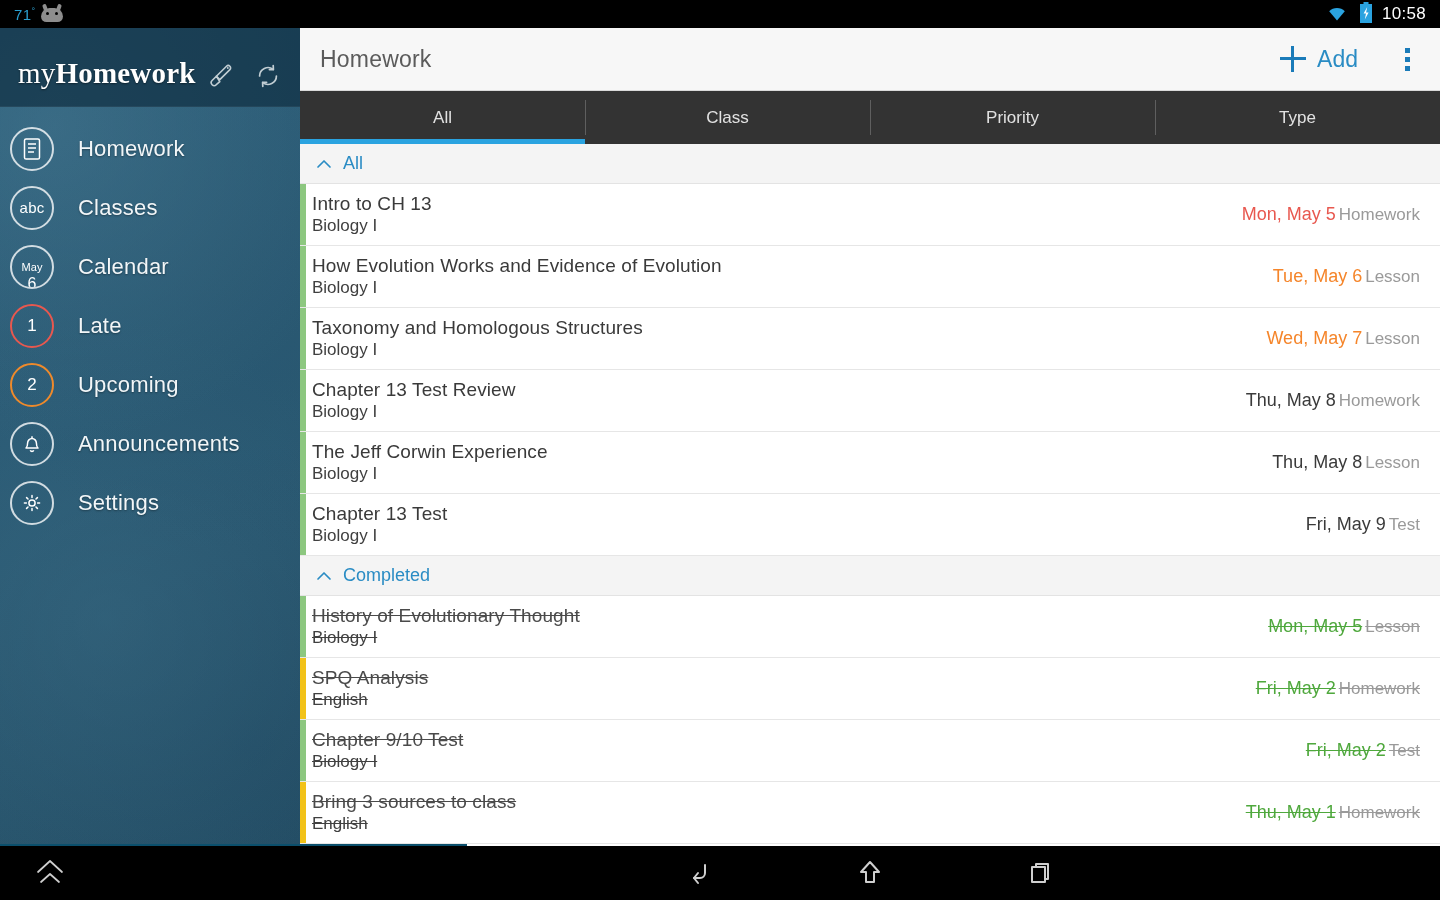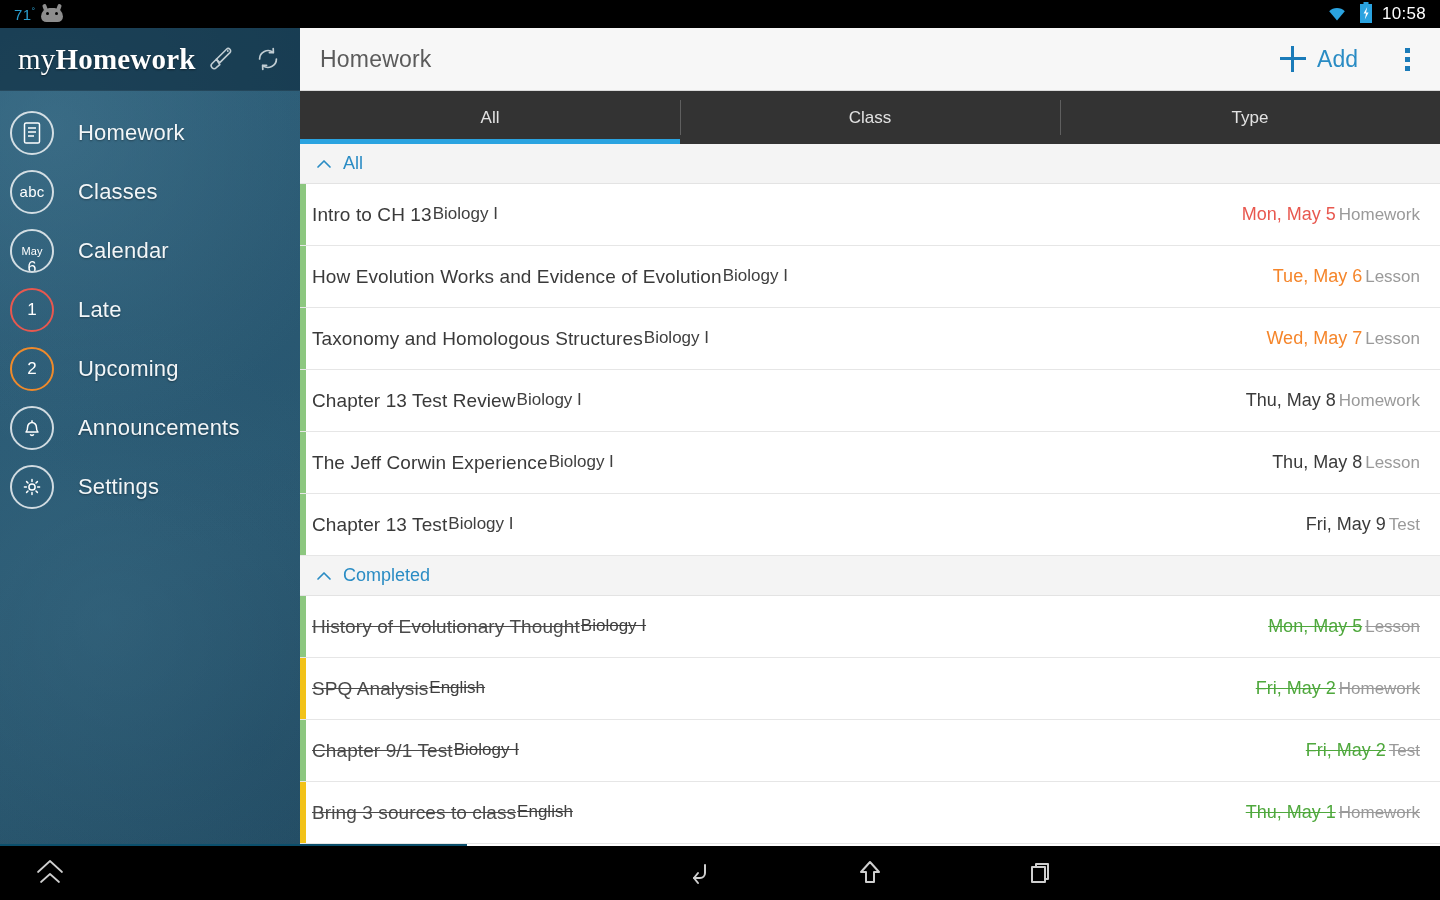--- a/index.html
+++ b/index.html
@@ -45,22 +45,22 @@
     position:absolute; top:28px; left:0; width:300px; height:818px;
     background:
       radial-gradient(circle at 18% 12%, rgba(70,120,145,.55) 0%, rgba(70,120,145,0) 42%),
       radial-gradient(circle at 78% 30%, rgba(40,85,110,.6) 0%, rgba(40,85,110,0) 45%),
       radial-gradient(circle at 35% 72%, rgba(60,110,135,.45) 0%, rgba(60,110,135,0) 48%),
       radial-gradient(circle at 85% 88%, rgba(30,70,95,.5) 0%, rgba(30,70,95,0) 40%),
       linear-gradient(160deg, #2b5d78 0%, #2a5a74 45%, #275269 100%);
     overflow:hidden;
   }
   .side-header {
-    height:63px; background:rgba(16,48,68,.72);
-    display:flex; align-items:center; padding:0 18px;
+    height:79px; background:rgba(16,48,68,.72);
+    display:flex; align-items:flex-end; padding:16px 18px;
     border-bottom:1px solid rgba(255,255,255,.05);
   }
   .brand {
     font-family:"Liberation Serif", serif; font-size:29px; color:#ffffff;
     letter-spacing:.2px; text-shadow:0 1px 2px rgba(0,0,0,.45);
     white-space:nowrap;
   }
   .brand .lite { font-weight:400; }
   .brand .bold { font-weight:700; }
   .side-header-actions { margin-left:auto; display:flex; align-items:center; gap:20px; }
@@ -151,21 +151,21 @@
   .row {
     height:62px; border-bottom:1px solid #e6e6e6; display:flex;
     align-items:center; position:relative; padding:0 20px 0 12px; cursor:pointer;
     background:#ffffff;
   }
   .row .bar {
     position:absolute; left:0; top:0; bottom:0; width:6px;
   }
   .bar.green { background:#8cc77f; }
   .bar.yellow { background:#f2c218; }
-  .row-left { display:flex; flex-direction:row; justify-content:center; gap:1px; }
+  .row-left { display:flex; flex-direction:column; justify-content:center; gap:1px; }
   .row-right { margin-left:auto; display:flex; flex-direction:row;
     justify-content:center; align-items:flex-end; gap:3px; }
   .r-title { font-size:19px; color:#3a3a3a; letter-spacing:.1px; }
   .r-sub { font-size:17px; color:#404040; }
   .r-date { font-size:18px; }
   .r-type { font-size:17px; color:#9a9a9a; }
   .r-date.red { color:#e8584f; }
   .r-date.orange { color:#f5852a;margin-left:44px; }
   .r-date.dark { color:#3a3a3a; }
   .r-date.green { color:#4fa83d; }
@@ -337,20 +337,23 @@
     </div>
 
     <div class="tabs">
       <div class="tab active">
           <span>All</span>
         </div>
       <div class="tab">
           <span>Class</span>
         </div>
       <div class="tab">
+          <span>Priority</span>
+        </div>
+      <div class="tab">
           <span>Type</span>
         </div>
     </div>
 
     <div class="list" id="list">
         <div class="group-header">
           <span class="chev">
             <svg width="20" height="20" viewBox="0 0 20 20" fill="none" stroke="#2a8cc4" stroke-width="1.7" stroke-linecap="round" stroke-linejoin="round">
               <path d="M4 13 L10 7 L16 13"></path>
             </svg>
@@ -449,21 +452,21 @@
             <span class="r-sub">English</span>
           </div>
           <div class="row-right">
             <span class="r-date green">Fri, May 2</span>
             <span class="r-type">Homework</span>
           </div>
         </div>
         <div class="row done">
           <span class="bar green"></span>
           <div class="row-left">
-            <span class="r-title">Chapter 9/1 Test</span>
+            <span class="r-title">Chapter 9/10 Test</span>
             <span class="r-sub">Biology I</span>
           </div>
           <div class="row-right">
             <span class="r-date green">Fri, May 2</span>
             <span class="r-type">Test</span>
           </div>
         </div>
         <div class="row done">
           <span class="bar yellow"></span>
           <div class="row-left">

